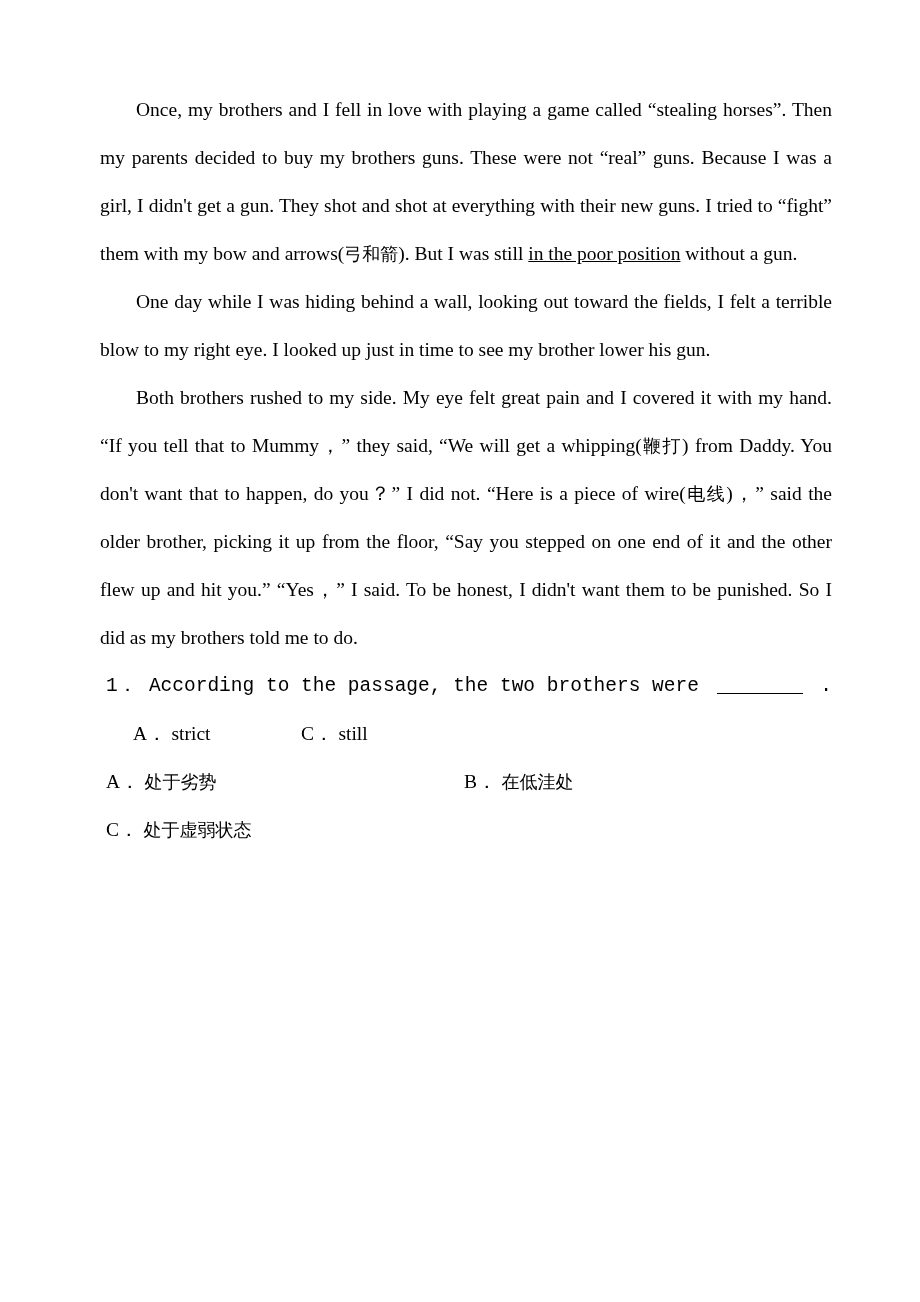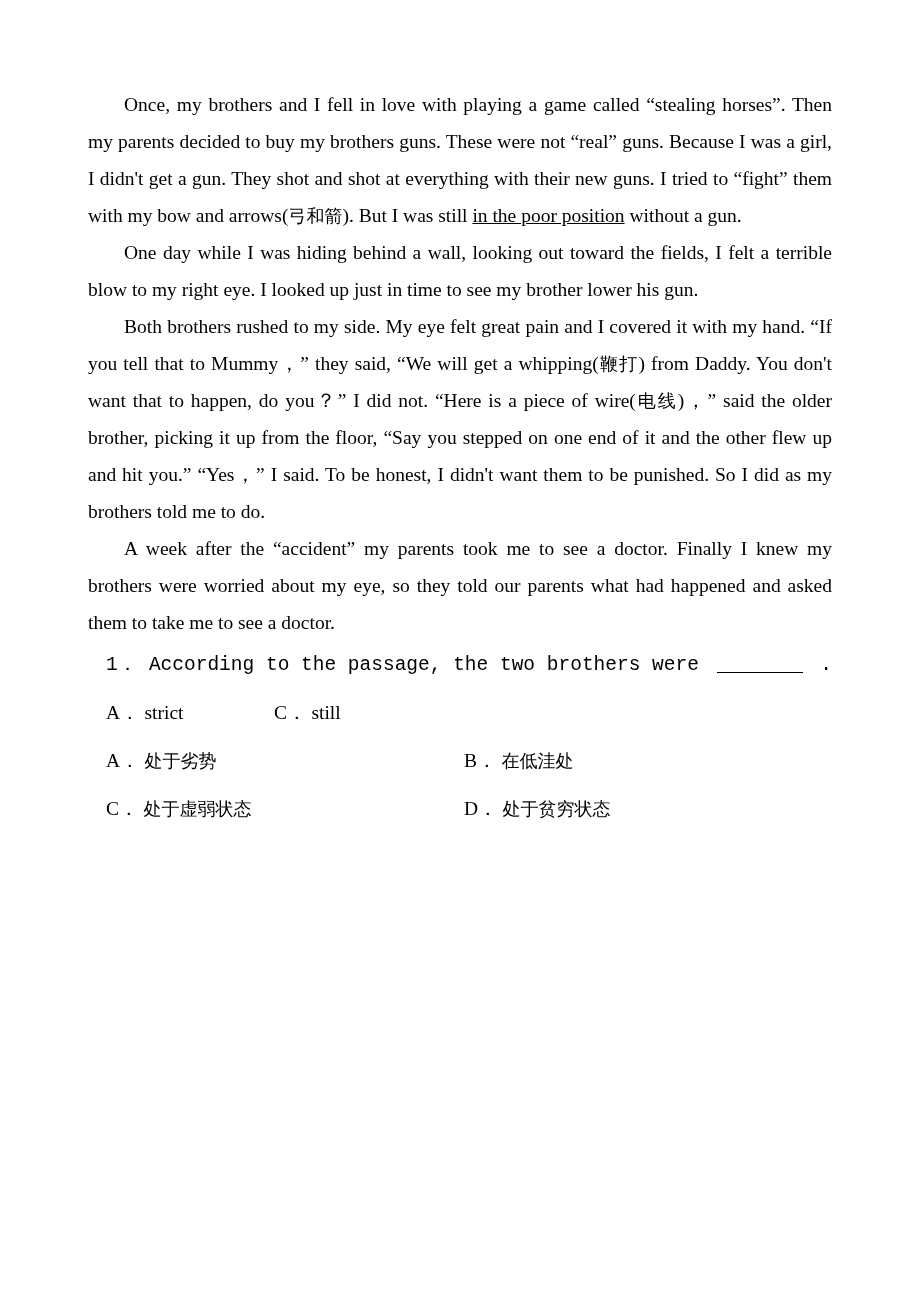--- a/index.html
+++ b/index.html
@@ -16,24 +16,24 @@
   }
   .page {
     position: relative;
     width: 920px;
     height: 1302px;
     box-sizing: border-box;
     padding: 86px 88px 0 88px;
   }
   .para {
     font-size: 19.5px;
-    line-height: 37px;
+    line-height: 48px;
     text-align: justify;
     text-justify: inter-word;
-    margin: 0 0 0 0;
+    margin: 0 0 0 12px;
     text-indent: 36px;
   }
   .underline {
     text-decoration: underline;
   }
   .q-line {
     font-size: 19.5px;
     line-height: 48px;
     margin: 0;
     padding-left: 18px;
@@ -50,38 +50,37 @@
   .opts {
     font-size: 19.5px;
     line-height: 48px;
     margin: 0;
     padding-left: 18px;
     display: flex;
   }
   .opts .opt {
     white-space: nowrap;
   }
-  .opts.four .opt:nth-child(1) { width: 168px; }
+  .opts.four .opt:nth-child(1) { width: 168px; margin-left: 27px; }
   .opts.four .opt:nth-child(2) { width: 196px; }
   .opts.four .opt:nth-child(3) { width: 176px; }
   .opts.two .opt:nth-child(1) { width: 358px; }
   .cjk {
     font-family: "DejaVu Sans", "Liberation Sans", sans-serif;
     font-size: 18px;
   }
 </style>
 </head>
 <body>
 
 <div class="page">
 
   <p class="para" id="p1"><span>Once, my brothers and I fell in love with playing a game called “stealing horses”. Then my parents decided to buy my brothers guns. These were not “real” guns. Because I was a girl, I didn't get a gun. They shot and shot at everything with their new guns. I tried to “fight” them with my bow and arrows(</span><span class="cjk">弓和箭</span><span>). But I was still </span><span class="underline">in  the   poor   position</span><span> without a gun.</span></p>
   <p class="para" id="p2"><span>One day while I was hiding behind a wall, looking out toward the fields, I felt a terrible blow to my right eye. I looked up just in time to see my brother lower his gun.</span></p>
   <p class="para" id="p3"><span>Both brothers rushed to my side. My eye felt great pain and I covered it with my hand. “If you tell that to Mummy，” they said, “We will get a whipping(</span><span class="cjk">鞭打</span><span>) from Daddy. You don't want that to happen, do you？” I did not. “Here is a piece of wire(</span><span class="cjk">电线</span><span>)，” said the older brother, picking it up from the floor, “Say you stepped on one end of it and the other flew up and hit you.” “Yes，” I said. To be honest, I didn't want them to be punished. So I did as my brothers told me to do.</span></p>
-  <p class="para" id="p4"><span>A week after the “accident” my parents took me to see a doctor. Finally I knew my brothers were worried about my eye, so they told our parents what had happened and asked them to take me to see a doctor.</span></p>
 
   <div>
     <p class="q-line">
       <span>1．</span>
       <span>According to the passage, the two brothers were</span>
       <span class="blank"></span>
       <span>.</span>
     </p>
     <p class="opts four">
       <span class="opt">
@@ -104,21 +103,17 @@
       <span class="opt">
         <span>B．</span>
         <span class="cjk">在低洼处</span>
       </span>
     </p>
     <p class="opts two">
       <span class="opt">
         <span>C．</span>
         <span class="cjk">处于虚弱状态</span>
       </span>
-      <span class="opt">
-        <span>D．</span>
-        <span class="cjk">处于贫穷状态</span>
-      </span>
     </p>
   </div>
 
 
 </div>
 
 </body></html>

